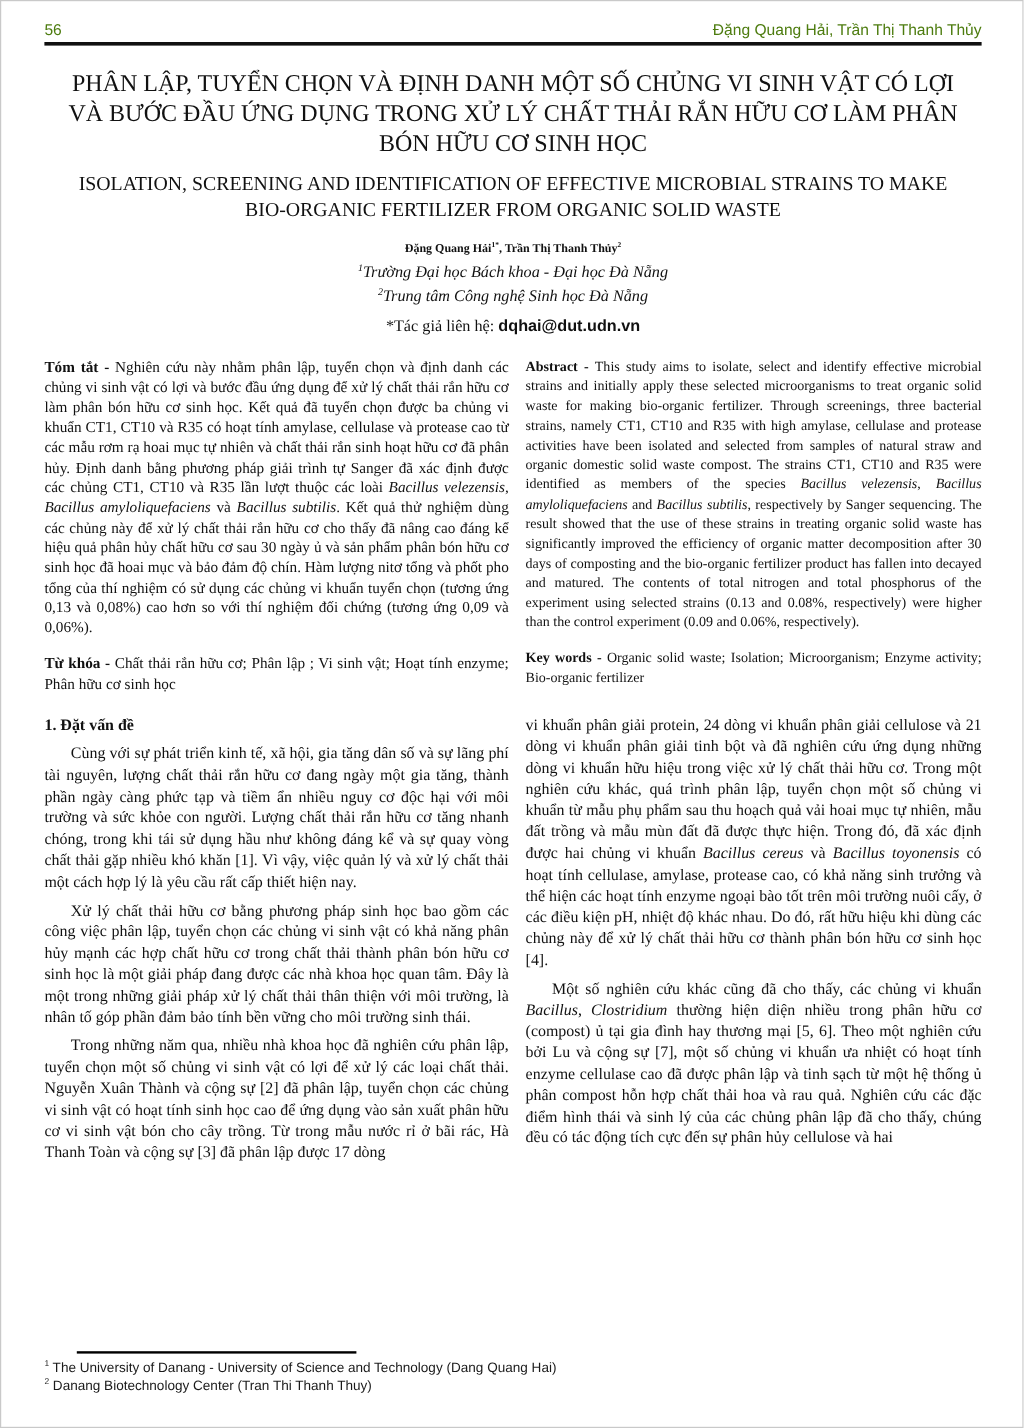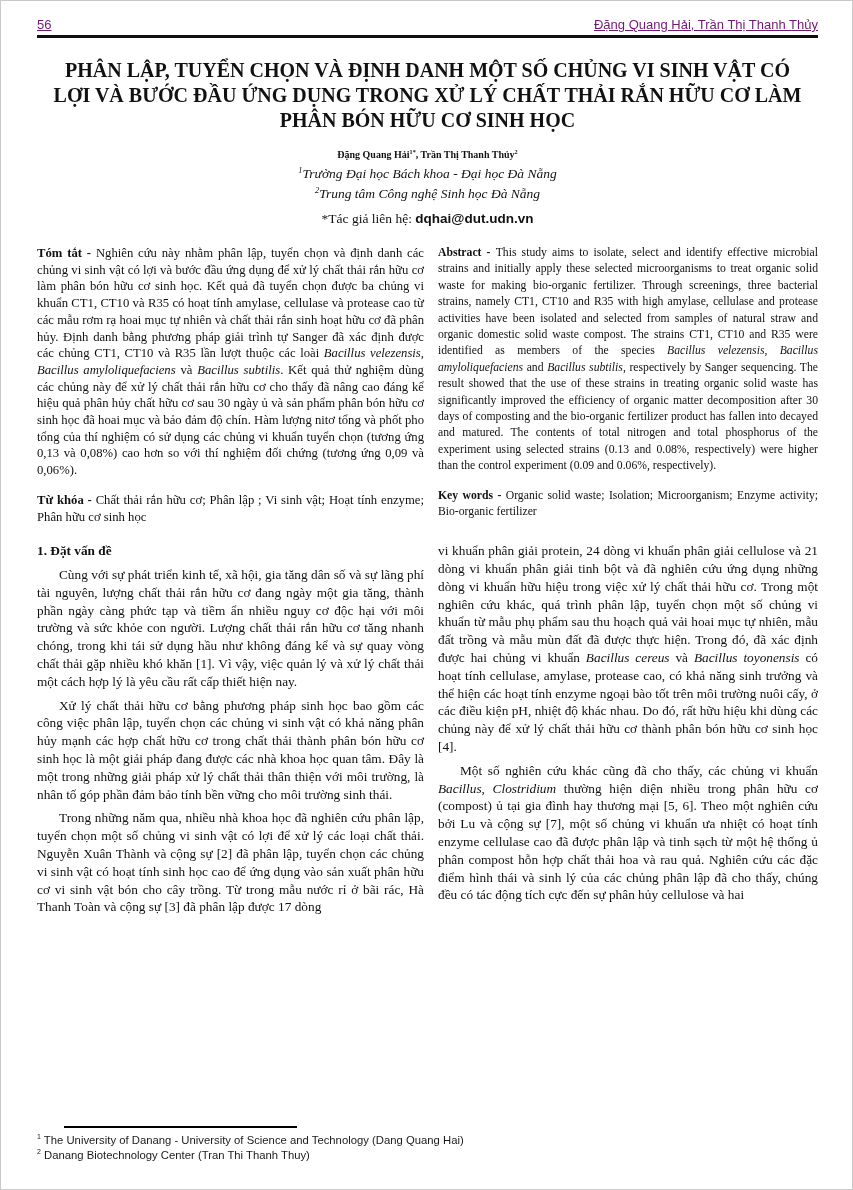--- a/index.html
+++ b/index.html
@@ -12,29 +12,28 @@
     box-sizing:border-box;
     padding:16px 34px 0 36px;
     font-family:"Liberation Serif", serif;
     color:#111;
     overflow:hidden;
   }
   
   .hdr{
     display:flex;justify-content:space-between;align-items:flex-end;
     font-family:"Liberation Sans", sans-serif;
-    font-size:13px;color:#701a75;
+    font-size:13px;color:#4d7c0f;
     border-bottom:3px solid #101010;
     padding-bottom:3px;
-    text-decoration:underline;
   }
   
   .title-vi{
     margin:20px 8px 0 8px;text-align:center;
-    font-weight:bold;font-size:20px;line-height:25px;
+    font-weight:normal;font-size:20px;line-height:25px;
   }
   .title-en{
     margin:9px 14px 0 14px;text-align:center;
     font-size:16.5px;line-height:22px;
   }
   .authors{margin-top:16px;text-align:center;font-weight:bold;font-size:10px;}
   .affil{ text-align:center;font-style:italic;font-size:13.5px;line-height:20px;}
   .affil-wrap{margin-top:4px;}
   .contact{margin-top:7px;text-align:center;font-size:13.5px;}
   .dates{margin-top:4px;text-align:center;font-size:13.5px;}
@@ -68,20 +67,21 @@
 <body>
 
 <div class="page">
 
   <div class="hdr">
     <span>56</span>
     <span>Đặng Quang Hải, Trần Thị Thanh Thủy</span>
   </div>
 
   <div class="title-vi">PHÂN LẬP, TUYỂN CHỌN VÀ ĐỊNH DANH MỘT SỐ CHỦNG VI SINH VẬT CÓ LỢI VÀ BƯỚC ĐẦU ỨNG DỤNG TRONG XỬ LÝ CHẤT THẢI RẮN HỮU CƠ LÀM PHÂN BÓN HỮU CƠ SINH HỌC</div>
+  <div class="title-en">ISOLATION, SCREENING AND IDENTIFICATION OF EFFECTIVE MICROBIAL STRAINS TO MAKE BIO-ORGANIC FERTILIZER FROM ORGANIC SOLID WASTE</div>
 
   <div class="authors"><span>Đặng Quang Hải</span><span class="r-sup">1*</span><span>, Trần Thị Thanh Thủy</span><span class="r-sup">2</span></div>
   <div class="affil-wrap">
     <div class="affil"><span class="r-sup">1</span><span>Trường Đại học Bách khoa - Đại học Đà Nẵng</span></div>
     <div class="affil"><span class="r-sup">2</span><span>Trung tâm Công nghệ Sinh học Đà Nẵng</span></div>
   </div>
   <div class="contact"><span>*Tác giả liên hệ: </span><span class="r-email">dqhai@dut.udn.vn</span></div>
 
   <div class="cols abs-wrap">
     <div class="col-l">

